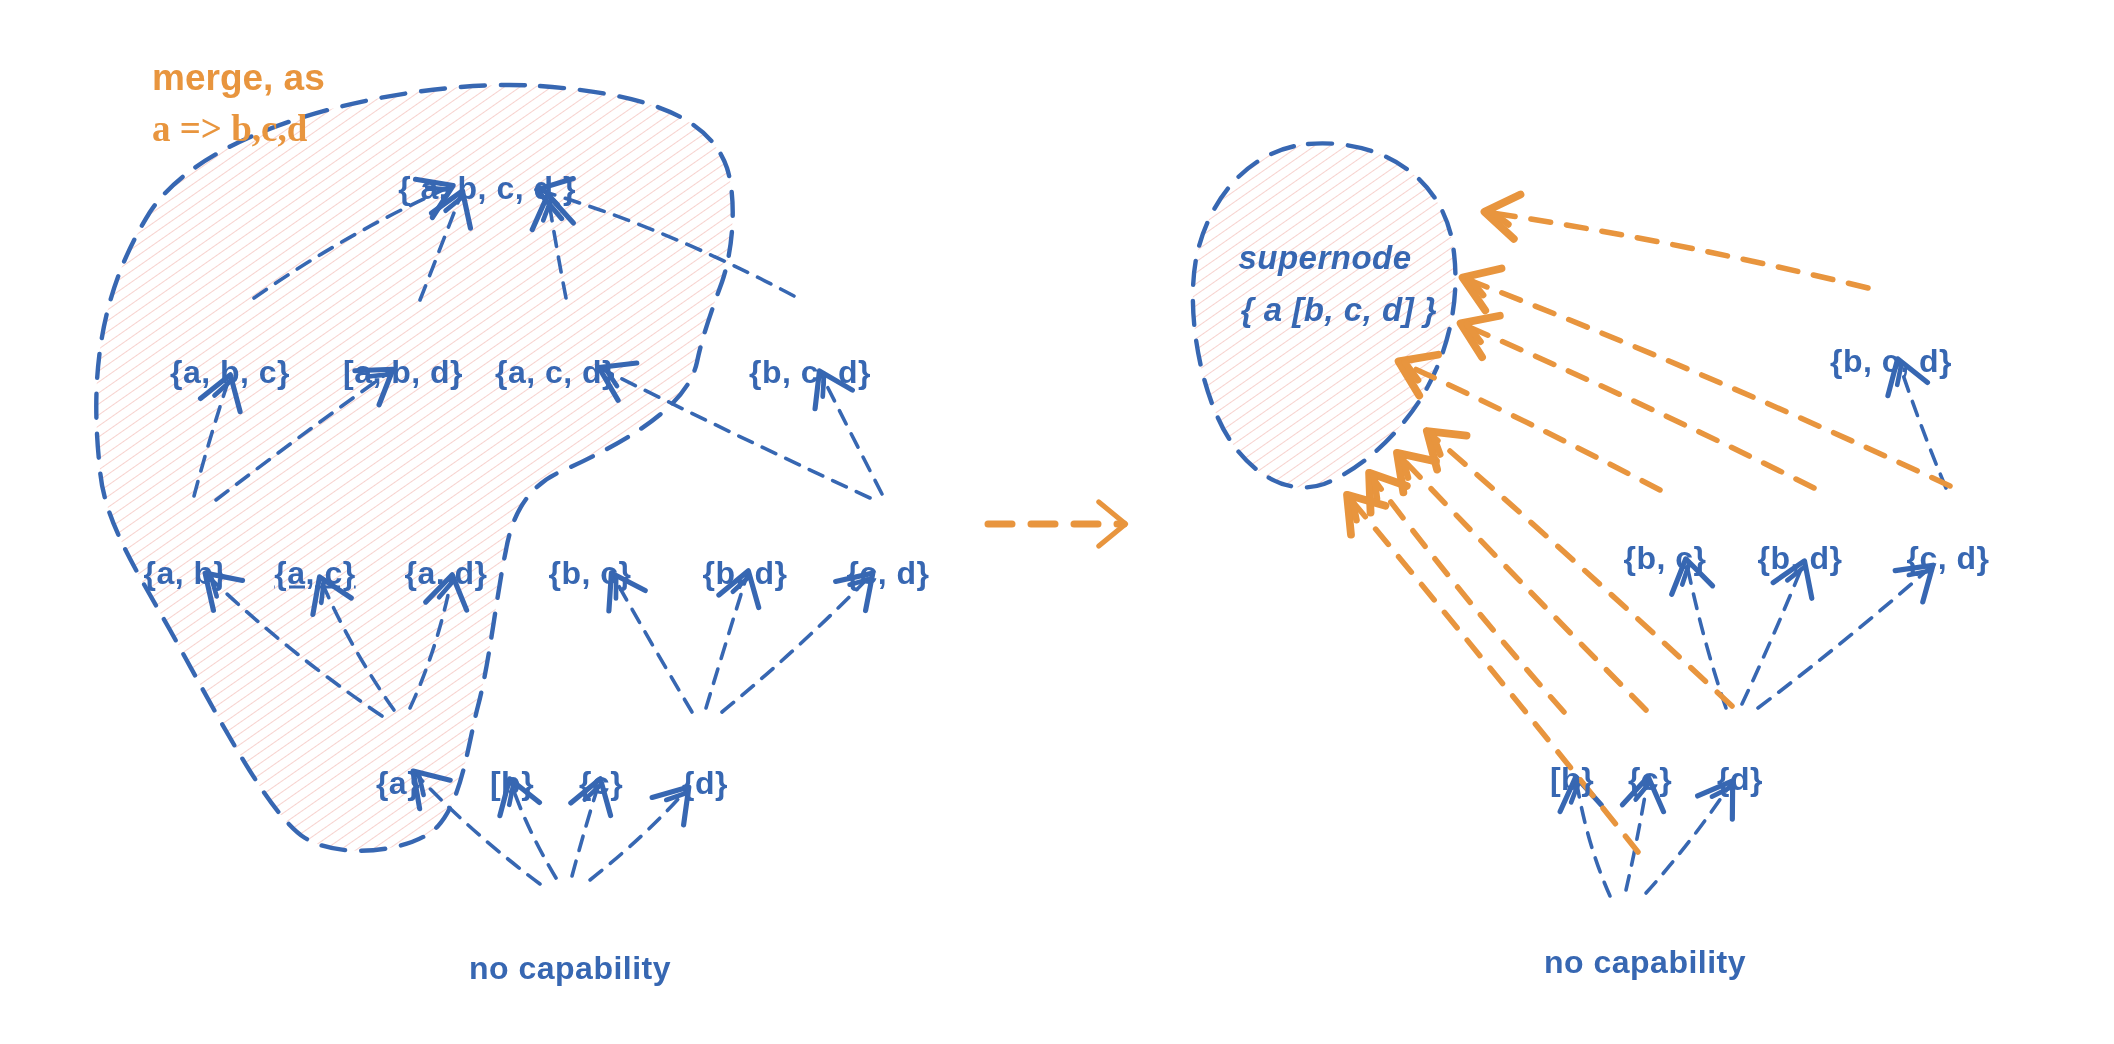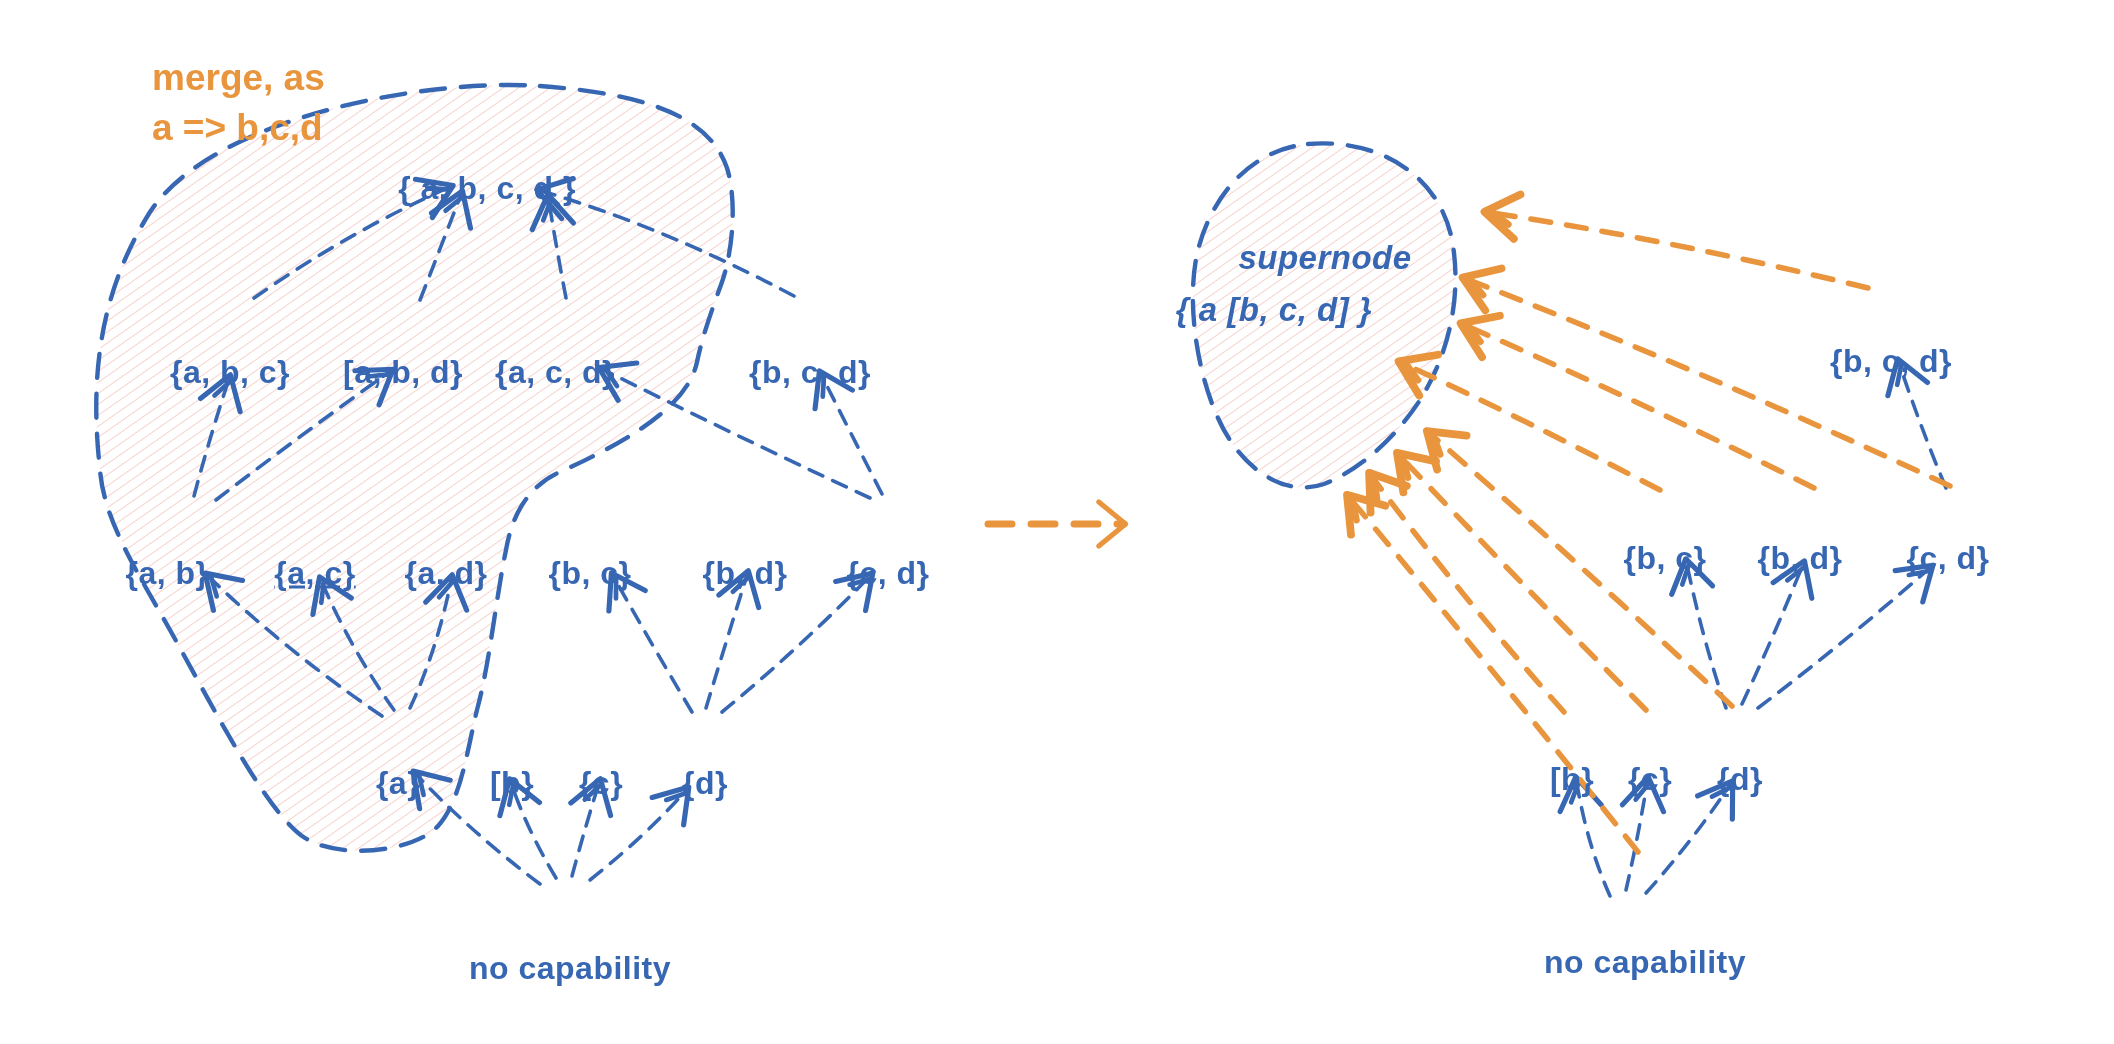--- a/index.html
+++ b/index.html
@@ -127,41 +127,41 @@
         <path d="M 1646,710 Q 1510,572 1398,454" class="edge-orange" marker-end="url(#ah-orange)"></path>
         <path d="M 1564,712 Q 1454,588 1370,474" class="edge-orange" marker-end="url(#ah-orange)"></path>
         <path d="M 1638,852 Q 1482,656 1348,496" class="edge-orange" marker-end="url(#ah-orange)"></path>
       </g>
     <g id="g-transform">
         <path d="M 988,524 L 1124,524" class="edge-transform" marker-end="url(#ah-orange-big)"></path>
       </g>
   </svg>
 
   <div class="annot" style="left: 152px; top: 78px;">merge, as</div>
-  <div class="annot" style="left: 152px; top: 128px;">a =&gt; b,c,d</div>
+  <div class="annot" style="left: 152px; top: 128px; font-family: Liberation Serif, serif;">a =&gt; b,c,d</div>
 
   <div class="node" style="left: 487px; top: 146px;">{ a, b, c, d }</div>
   <div class="node" style="left: 230px; top: 330px;">{a, b, c}</div>
   <div class="node" style="left: 403px; top: 330px;">[a, b, d}</div>
   <div class="node" style="left: 555px; top: 330px;">{a, c, d}</div>
   <div class="node" style="left: 810px; top: 330px;">{b, c, d}</div>
-  <div class="node" style="left: 167px; top: 531px;">{a, b}</div>
+  <div class="node" style="left: 185px; top: 531px;">{a, b}</div>
   <div class="node" style="left: 315px; top: 531px; text-decoration: underline;">{a, c}</div>
   <div class="node" style="left: 446px; top: 531px;">{a, d}</div>
   <div class="node" style="left: 590px; top: 531px;">{b, c}</div>
   <div class="node" style="left: 745px; top: 531px;">{b, d}</div>
   <div class="node" style="left: 888px; top: 531px;">{c, d}</div>
   <div class="node" style="left: 398px; top: 741px;">{a}</div>
   <div class="node" style="left: 512px; top: 741px;">[b}</div>
   <div class="node" style="left: 601px; top: 741px;">{c}</div>
   <div class="node" style="left: 705px; top: 741px;">{d}</div>
   <div class="node" style="left: 570px; top: 926px;">no capability</div>
 
   <div class="super-label" style="left: 1325px; top: 258px;">supernode</div>
-  <div class="super-label" style="left: 1274px; top: 310px;">{ a [b, c, d] }</div>
+  <div class="super-label" style="left: 1339px; top: 310px;">{ a [b, c, d] }</div>
 
   <div class="node" style="left: 1891px; top: 319px;">{b, c, d}</div>
   <div class="node" style="left: 1665px; top: 516px;">{b, c}</div>
   <div class="node" style="left: 1800px; top: 516px;">{b, d}</div>
   <div class="node" style="left: 1948px; top: 516px;">{c, d}</div>
   <div class="node" style="left: 1572px; top: 737px;">[b}</div>
   <div class="node" style="left: 1650px; top: 737px;">{c}</div>
   <div class="node" style="left: 1740px; top: 737px;">{d}</div>
   <div class="node" style="left: 1645px; top: 920px;">no capability</div>
 

